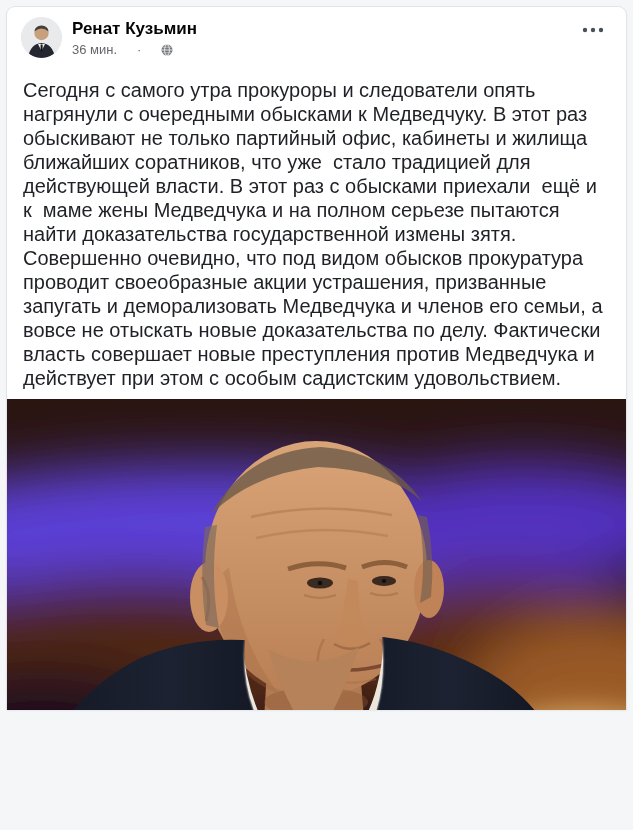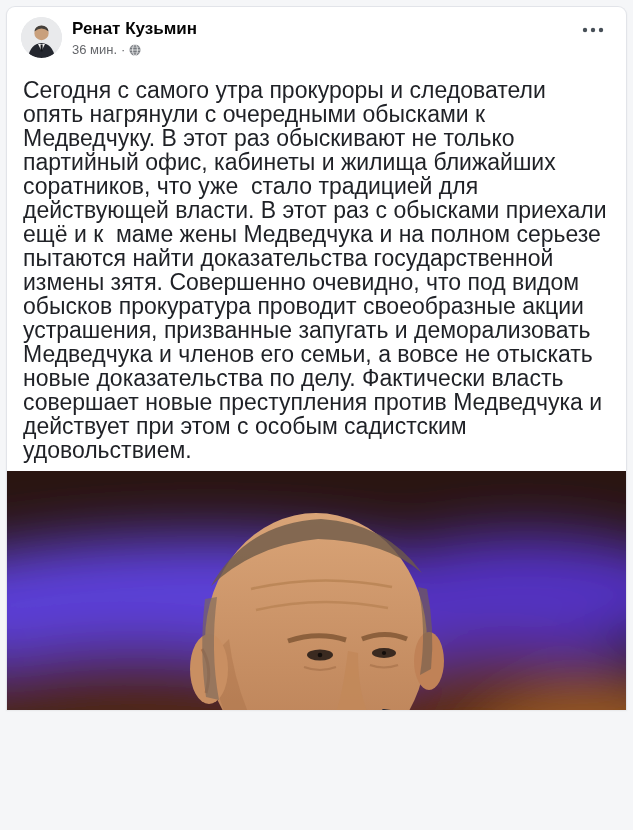--- a/index.html
+++ b/index.html
@@ -17,28 +17,28 @@
     box-sizing:border-box;
     box-shadow:0 1px 2px rgba(0,0,0,.06);
     overflow:hidden;
   }
   
   .post-header{display:flex;align-items:flex-start;padding:10px 16px 8px 14px;}
   .avatar{width:41px;height:41px;border-radius:50%;overflow:hidden;flex:0 0 auto;cursor:pointer;background:#e4e6e9;}
   .avatar svg{display:block;}
   .author-block{margin-left:10px;padding-top:1px;}
   .author-name{font-size:17px;font-weight:bold;color:#050505;line-height:22px;cursor:pointer;}
-  .meta-row{display:flex;align-items:center;gap:4px;font-size:13px;color:#65676b;margin-top:2px;line-height:16px;}
+  .meta-row{display:flex;align-items:center;gap:20px;font-size:13px;color:#65676b;margin-top:2px;line-height:16px;}
   .meta-row .dot{color:#65676b;}
   .globe{display:inline-flex;align-items:center;}
   .menu-btn{margin-left:auto;background:none;border:none;padding:10px 6px 6px 6px;cursor:pointer;line-height:0;}
   
   .post-text{
     padding:0 16px;margin-top:12px;
-    font-size:23px;line-height:24px;color:#1f2126;
+    font-size:20px;line-height:24px;color:#1f2126;
     white-space:pre-wrap;word-wrap:break-word;
   }
   
   .post-photo{margin:9px 0 0 0;width:619px;height:374px;cursor:pointer;background:#1d1016;}
   .post-photo svg{display:block;width:100%;height:100%;}
   
   .engagement-bar{
     display:flex;align-items:center;justify-content:flex-end;
     height:48px;padding:0 16px 0 14px;background:#fff;
   }

